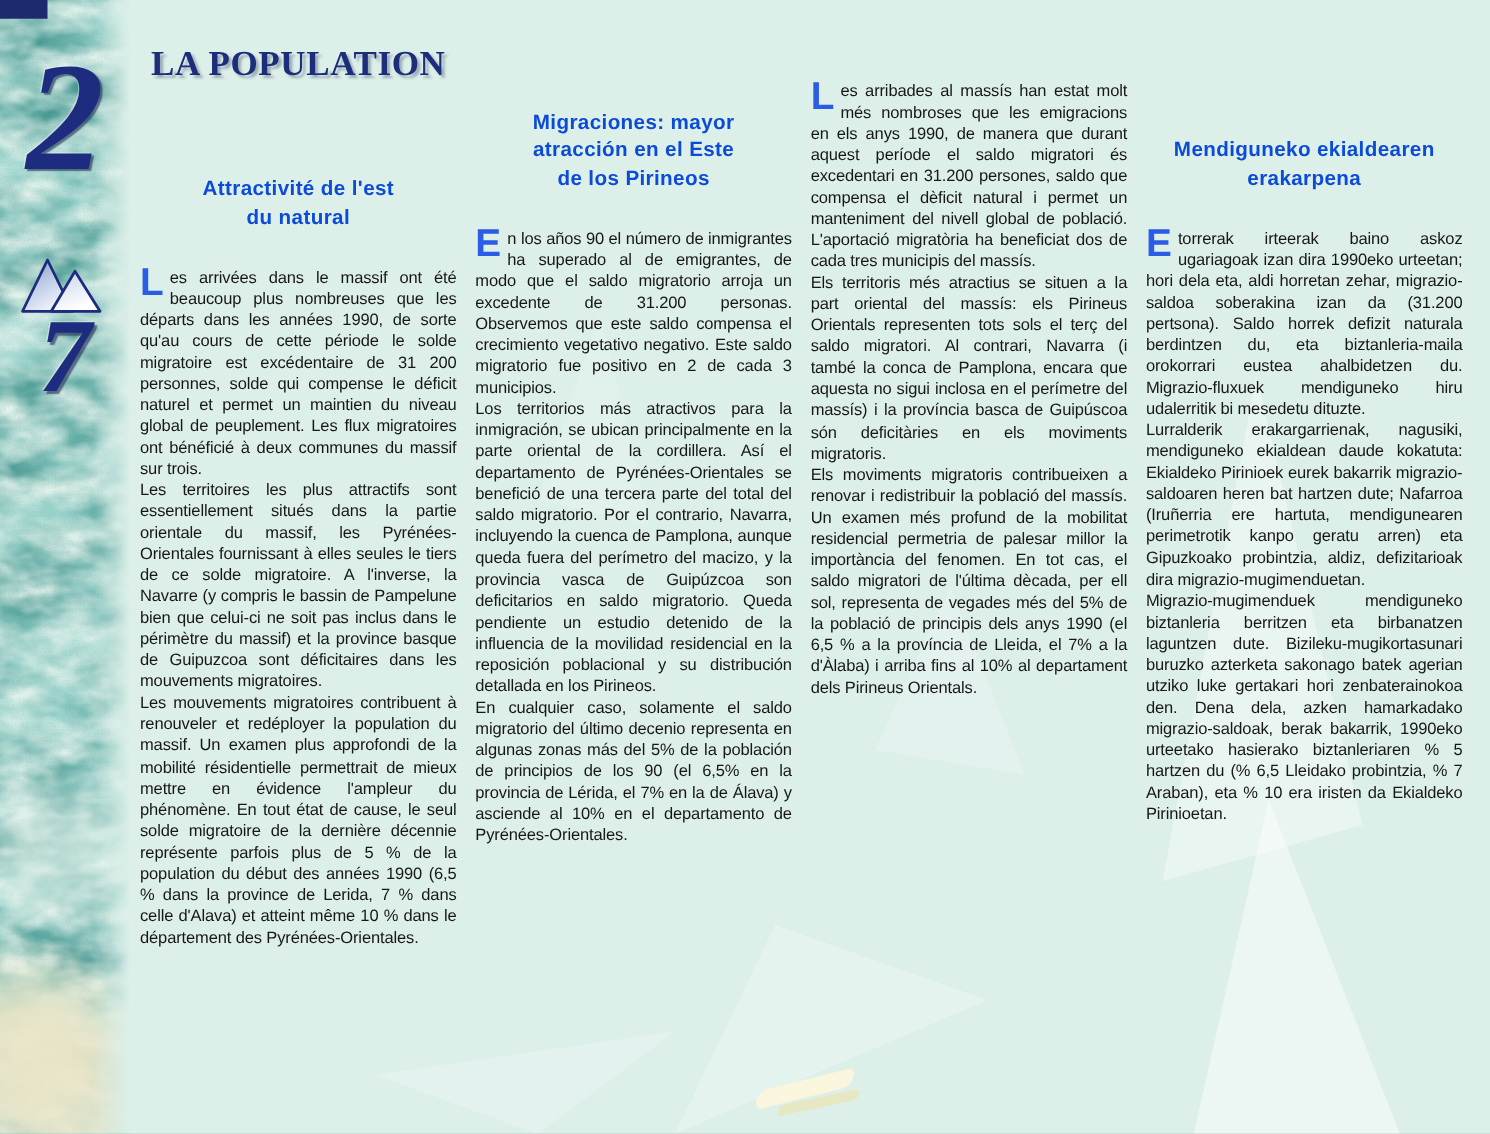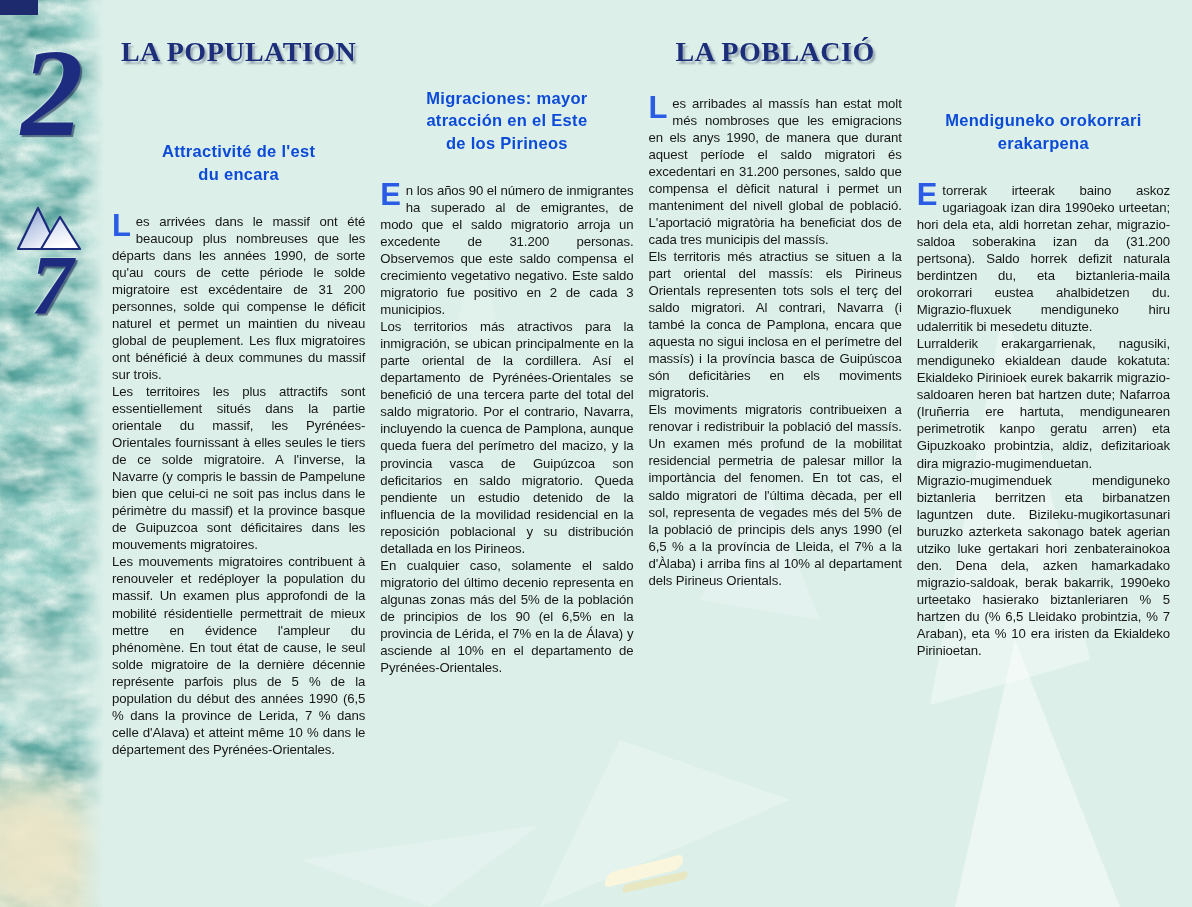--- a/index.html
+++ b/index.html
@@ -144,21 +144,21 @@
     </div>
 
     <div class="section-number">7</div>
   </div>
 
   <main class="columns" id="columns">
     <section class="col">
       <h1 class="title">LA POPULATION</h1>
       <div class="subtitle-wrap">
         <h2 class="subtitle">Attractivité de l'est
-du encara</h2>
+du natural</h2>
       </div>
       <div class="body">
           <p><span class="dropcap">L</span>es arrivées dans le massif ont été beaucoup plus nombreuses que les départs dans les années 1990, de sorte qu'au cours de cette période le solde migratoire est excédentaire de 31 200 personnes, solde qui compense le déficit naturel et permet un maintien du niveau global de peuplement. Les flux migratoires ont bénéficié à deux communes du massif sur trois.</p>
           <p>Les territoires les plus attractifs sont essentiellement situés dans la partie orientale du massif, les Pyrénées-Orientales fournissant à elles seules le tiers de ce solde migratoire. A l'inverse, la Navarre (y compris le bassin de Pampelune bien que celui-ci ne soit pas inclus dans le périmètre du massif) et la province basque de Guipuzcoa sont déficitaires dans les mouvements migratoires.</p>
           <p>Les mouvements migratoires contribuent à renouveler et redéployer la population du massif. Un examen plus approfondi de la mobilité résidentielle permettrait de mieux mettre en évidence l'ampleur du phénomène. En tout état de cause, le seul solde migratoire de la dernière décennie représente parfois plus de 5 % de la population du début des années 1990 (6,5 % dans la province de Lerida, 7 % dans celle d'Alava) et atteint même 10 % dans le département des Pyrénées-Orientales.</p>
         </div>
     </section>
 
     <section class="col">
       <div class="subtitle-wrap">
@@ -167,31 +167,30 @@
 de los Pirineos</h2>
       </div>
       <div class="body">
           <p><span class="dropcap">E</span>n los años 90 el número de inmigrantes ha superado al de emigrantes, de modo que el saldo migratorio arroja un excedente de 31.200 personas. Observemos que este saldo compensa el crecimiento vegetativo negativo. Este saldo migratorio fue positivo en 2 de cada 3 municipios.</p>
           <p>Los territorios más atractivos para la inmigración, se ubican principalmente en la parte oriental de la cordillera. Así el departamento de Pyrénées-Orientales se benefició de una tercera parte del total del saldo migratorio. Por el contrario, Navarra, incluyendo la cuenca de Pamplona, aunque queda fuera del perímetro del macizo, y la provincia vasca de Guipúzcoa son deficitarios en saldo migratorio. Queda pendiente un estudio detenido de la influencia de la movilidad residencial en la reposición poblacional y su distribución detallada en los Pirineos.</p>
           <p>En cualquier caso, solamente el saldo migratorio del último decenio representa en algunas zonas más del 5% de la población de principios de los 90 (el 6,5% en la provincia de Lérida, el 7% en la de Álava) y asciende al 10% en el departamento de Pyrénées-Orientales.</p>
         </div>
     </section>
 
     <section class="col">
-      <h1 class="title">LA POBLACIÓ</h1>
       <div class="body">
           <p><span class="dropcap">L</span>es arribades al massís han estat molt més nombroses que les emigracions en els anys 1990, de manera que durant aquest període el saldo migratori és excedentari en 31.200 persones, saldo que compensa el dèficit natural i permet un manteniment del nivell global de població. L'aportació migratòria ha beneficiat dos de cada tres municipis del massís.</p>
           <p>Els territoris més atractius se situen a la part oriental del massís: els Pirineus Orientals representen tots sols el terç del saldo migratori. Al contrari, Navarra (i també la conca de Pamplona, encara que aquesta no sigui inclosa en el perímetre del massís) i la província basca de Guipúscoa són deficitàries en els moviments migratoris.</p>
           <p>Els moviments migratoris contribueixen a renovar i redistribuir la població del massís. Un examen més profund de la mobilitat residencial permetria de palesar millor la importància del fenomen. En tot cas, el saldo migratori de l'última dècada, per ell sol, representa de vegades més del 5% de la població de principis dels anys 1990 (el 6,5 % a la província de Lleida, el 7% a la d'Àlaba) i arriba fins al 10% al departament dels Pirineus Orientals.</p>
         </div>
     </section>
 
     <section class="col">
       <div class="subtitle-wrap">
-        <h2 class="subtitle">Mendiguneko orokorrari
+        <h2 class="subtitle">Mendiguneko ekialdearen
 erakarpena</h2>
       </div>
       <div class="body">
           <p><span class="dropcap">E</span>torrerak irteerak baino askoz ugariagoak izan dira 1990eko urteetan; hori dela eta, aldi horretan zehar, migrazio-saldoa soberakina izan da (31.200 pertsona). Saldo horrek defizit naturala berdintzen du, eta biztanleria-maila orokorrari eustea ahalbidetzen du. Migrazio-fluxuek mendiguneko hiru udalerritik bi mesedetu dituzte.</p>
           <p>Lurralderik erakargarrienak, nagusiki, mendiguneko ekialdean daude kokatuta: Ekialdeko Pirinioek eurek bakarrik migrazio-saldoaren heren bat hartzen dute; Nafarroa (Iruñerria ere hartuta, mendigunearen perimetrotik kanpo geratu arren) eta Gipuzkoako probintzia, aldiz, defizitarioak dira migrazio-mugimenduetan.</p>
           <p>Migrazio-mugimenduek mendiguneko biztanleria berritzen eta birbanatzen laguntzen dute. Bizileku-mugikortasunari buruzko azterketa sakonago batek agerian utziko luke gertakari hori zenbaterainokoa den. Dena dela, azken hamarkadako migrazio-saldoak, berak bakarrik, 1990eko urteetako hasierako biztanleriaren % 5 hartzen du (% 6,5 Lleidako probintzia, % 7 Araban), eta % 10 era iristen da Ekialdeko Pirinioetan.</p>
         </div>
     </section>
   </main>
 

